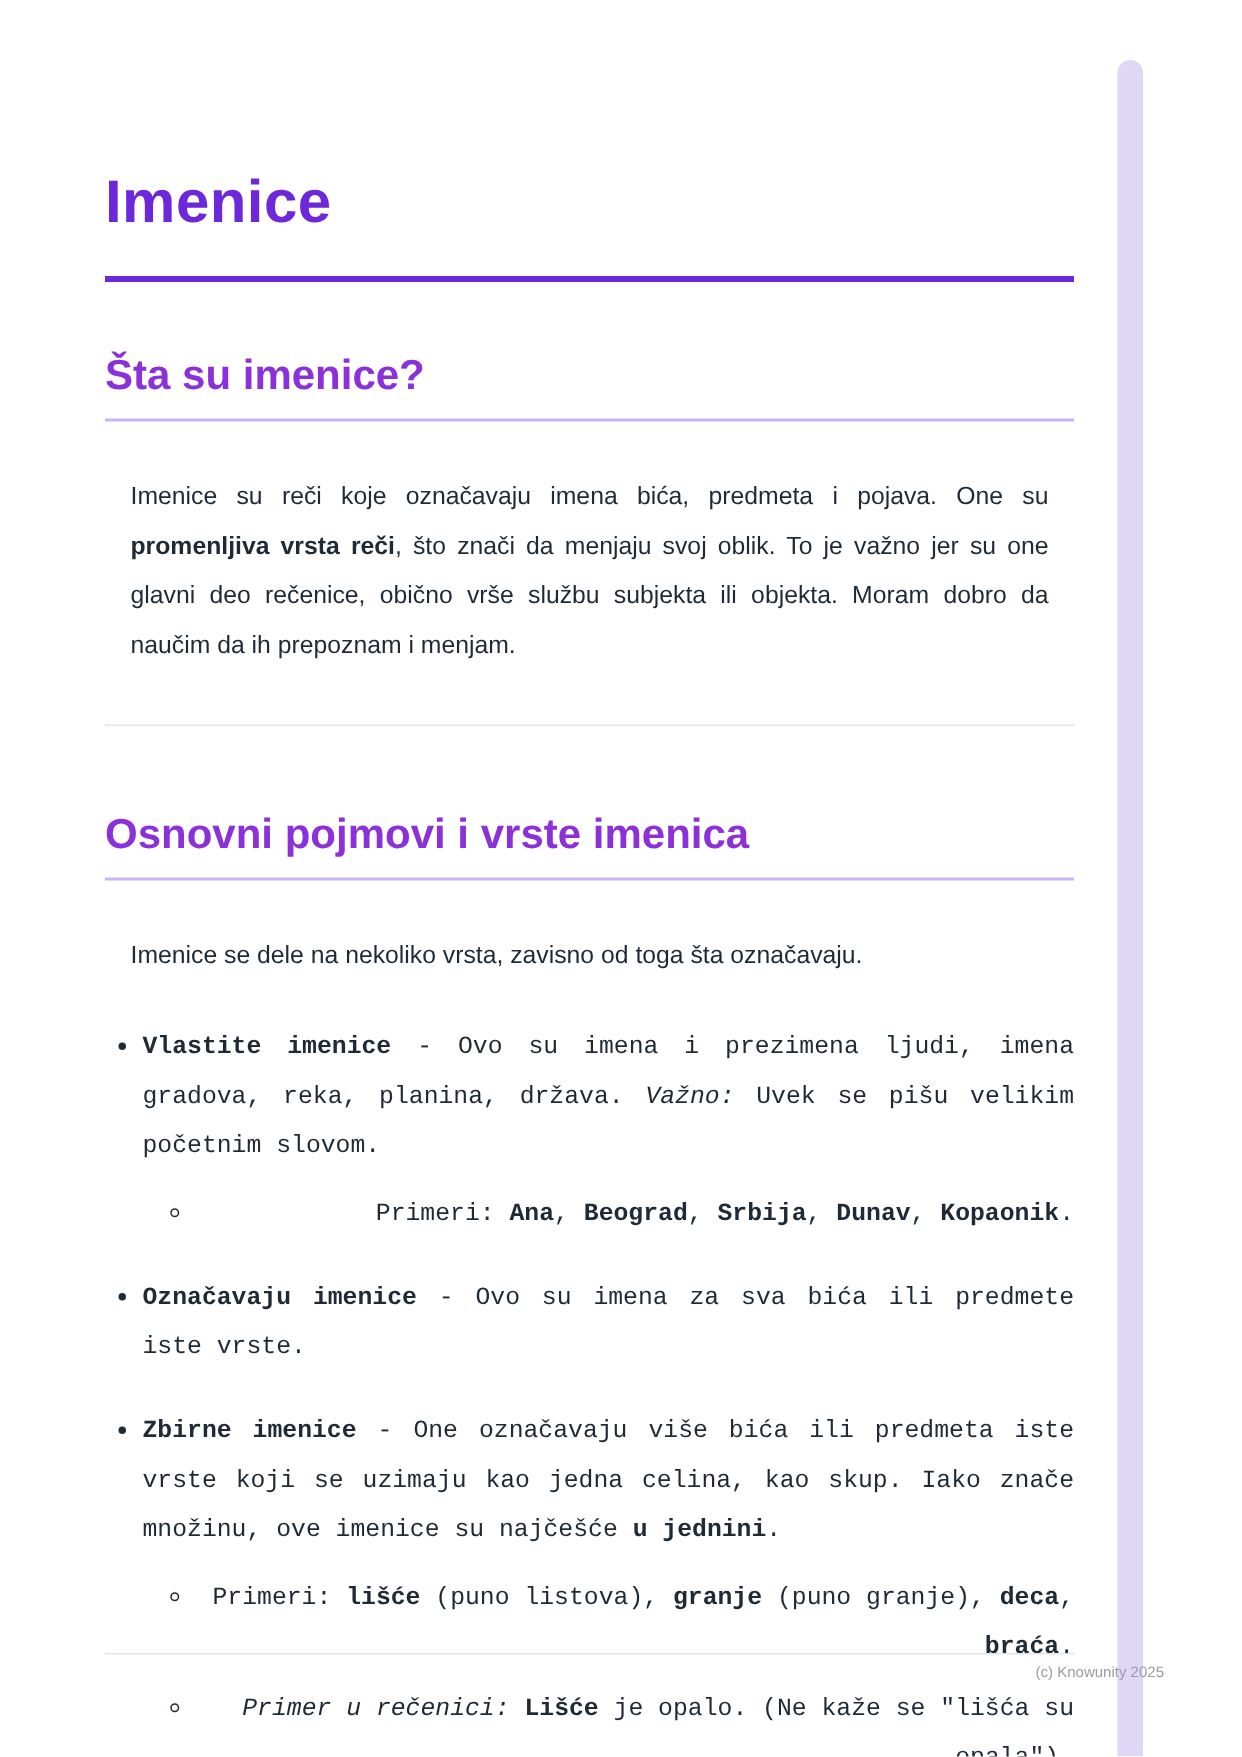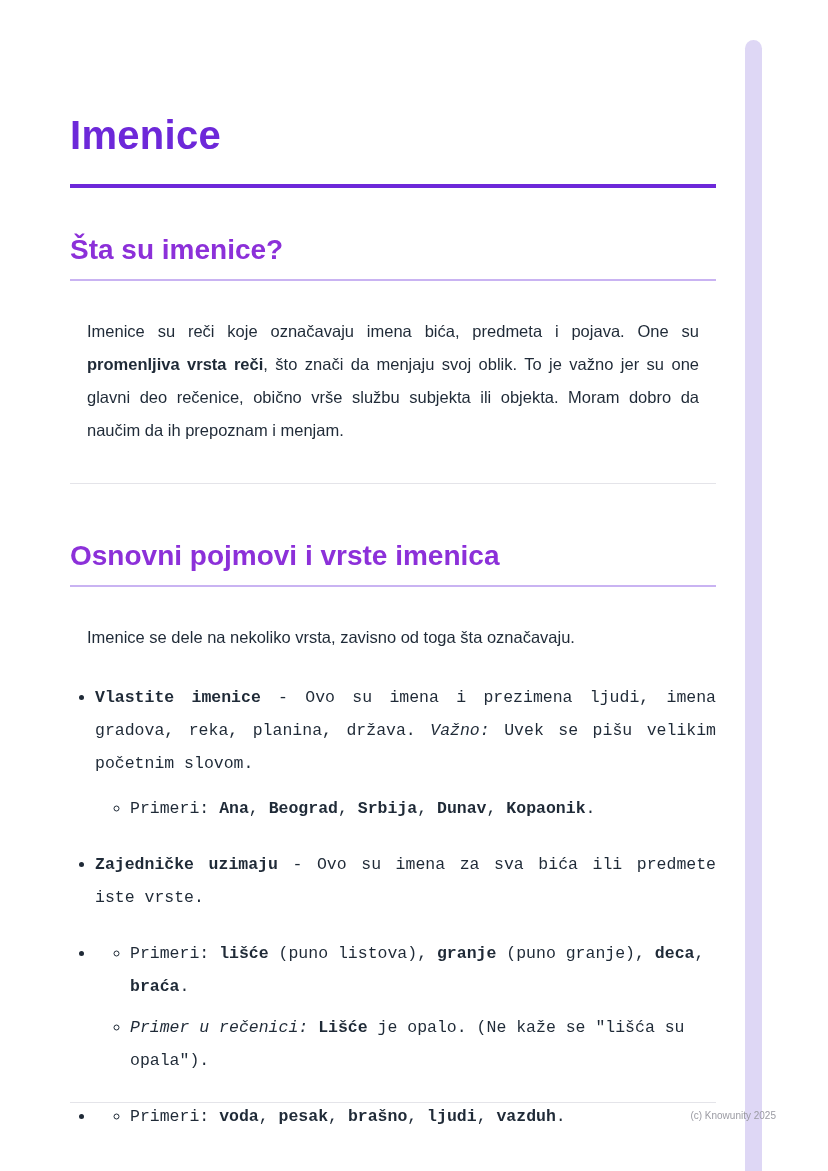--- a/index.html
+++ b/index.html
@@ -54,21 +54,21 @@
     list-style:disc outside;padding-left:25px;margin:27px 0 0;font-family:Liberation Mono, monospace;
   }
   ul.main-list > li{
     font-size:16.5px;line-height:33px;margin-bottom:23px;
   }
   ul.main-list > li .li-text{text-align:justify;}
   ul.sub-list{
     list-style:circle outside;padding-left:35px;margin:12px 0 4px;
   }
   ul.sub-list > li{
-    font-size:16.5px;line-height:33px;margin-bottom:8px;text-align:left;
+    font-size:16.5px;line-height:33px;margin-bottom:8px;text-align:right;
   }
   .b{font-weight:700;}
   .i{font-style:italic;}
   .footer-rule{
     position:absolute;left:70px;right:112px;bottom:68px;
     border:none;border-top:1px solid var(--divider);
   }
   .footer-credit{
     position:absolute;right:52px;bottom:50px;
     font-size:10px;color:var(--footer-gray);
@@ -91,23 +91,24 @@
       <div class="heading-underline"></div>
       <p class="body-para"><span>Imenice se dele na nekoliko vrsta, zavisno od toga šta označavaju.</span></p>
       <ul class="main-list">
         <li>
           <div class="li-text"><span class="b">Vlastite imenice</span><span> - Ovo su imena i prezimena ljudi, imena gradova, reka, planina, država. </span><span class="i">Važno:</span><span> Uvek se pišu velikim početnim slovom.</span></div>
           <ul class="sub-list">
             <li><span>Primeri: </span><span class="b">Ana</span><span>, </span><span class="b">Beograd</span><span>, </span><span class="b">Srbija</span><span>, </span><span class="b">Dunav</span><span>, </span><span class="b">Kopaonik</span><span>.</span></li>
           </ul>
         </li>
         <li>
-          <div class="li-text"><span class="b">Zajedničke uzimaju</span><span> - Ovo su imena za sva bića ili predmete iste vrste.</span></div>
+          <div class="li-text"><span class="b">Označavaju imenice</span><span> - Ovo su imena za sva bića ili predmete iste vrste.</span></div>
         </li>
         <li>
+          <div class="li-text"><span class="b">Zbirne imenice</span><span> - One označavaju više bića ili predmeta iste vrste koji se uzimaju kao jedna celina, kao skup. Iako znače množinu, ove imenice su najčešće </span><span class="b">u jednini</span><span>.</span></div>
           <ul class="sub-list">
             <li><span>Primeri: </span><span class="b">lišće</span><span> (puno listova), </span><span class="b">granje</span><span> (puno granje), </span><span class="b">deca</span><span>, </span><span class="b">braća</span><span>.</span></li>
             <li><span class="i">Primer u rečenici:</span><span> </span><span class="b">Lišće</span><span> je opalo. (Ne kaže se "lišća su opala").</span></li>
           </ul>
         </li>
         <li>
           <ul class="sub-list">
             <li><span>Primeri: </span><span class="b">voda</span><span>, </span><span class="b">pesak</span><span>, </span><span class="b">brašno</span><span>, </span><span class="b">ljudi</span><span>, </span><span class="b">vazduh</span><span>.</span></li>
           </ul>
         </li>

